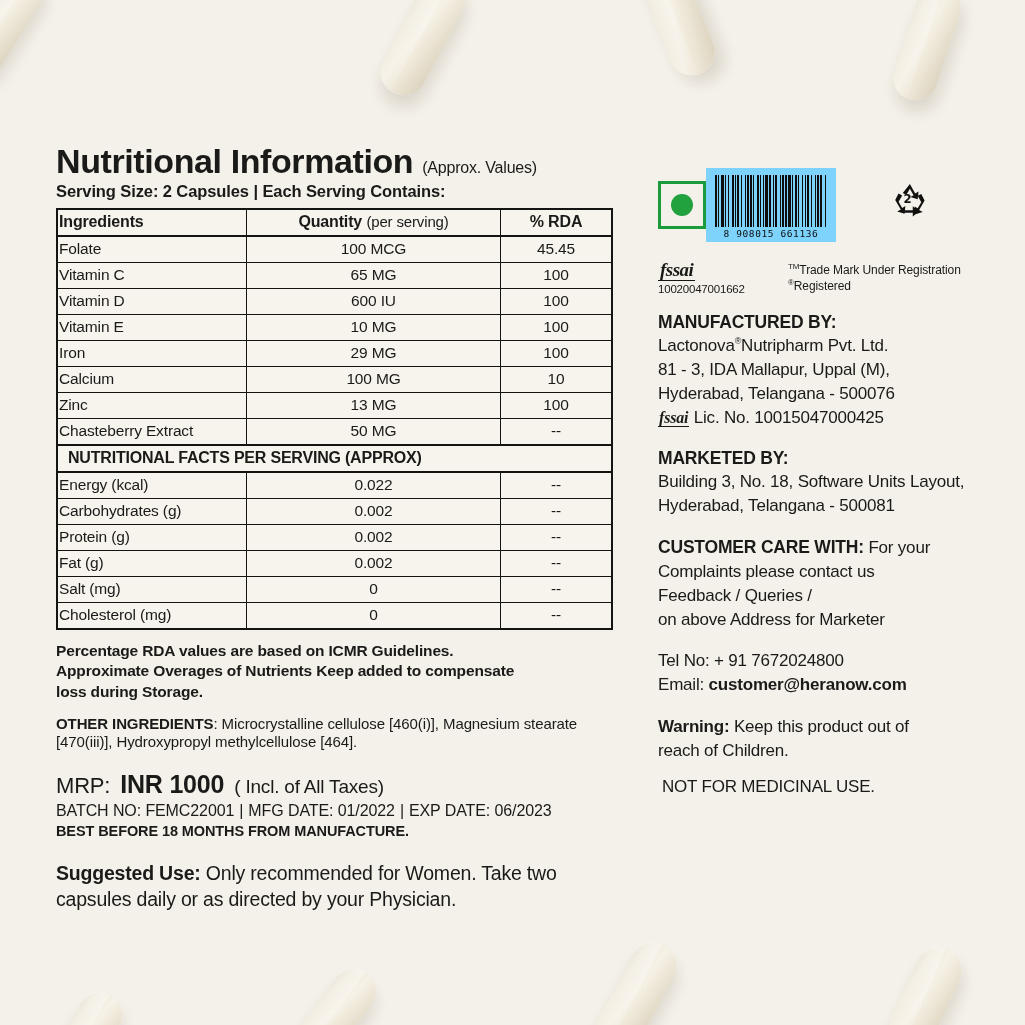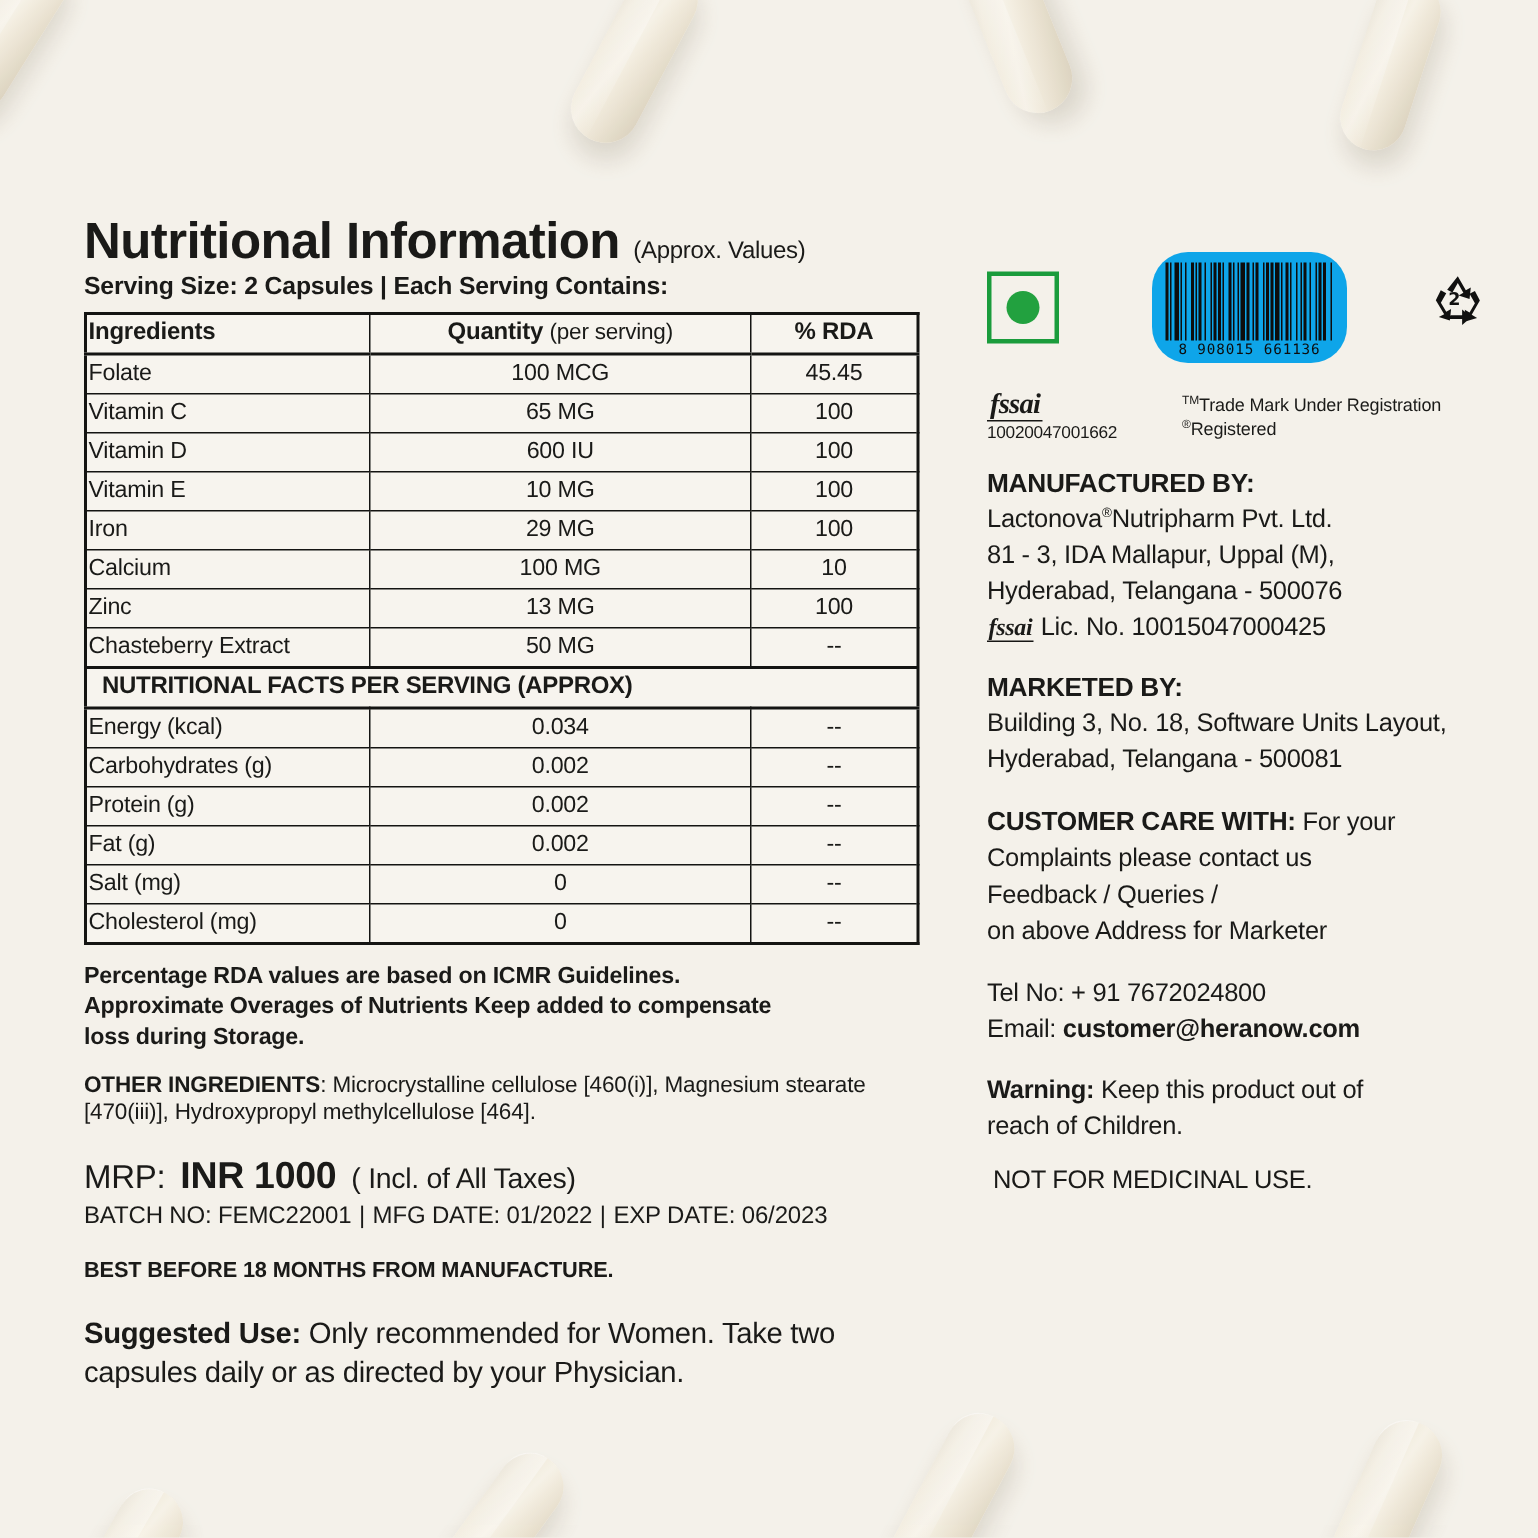--- a/index.html
+++ b/index.html
@@ -148,21 +148,21 @@
   .mrp-value { font-size: 25px; font-weight: bold; }
   .mrp-tax   { font-size: 19px; }
 
   .batch-line {
     margin-top: 3px;
     font-size: 16px;
     letter-spacing: -0.1px;
   }
   .batch-line .sep { padding: 0 5px; }
   .best-before {
-    margin-top: 19px;
+    margin-top: 3px;
     font-size: 14.5px;
     font-weight: bold;
     letter-spacing: -0.1px;
   }
   .suggested {
     margin-top: 22px;
     font-size: 19.5px;
     line-height: 1.32;
     letter-spacing: -0.2px;
   }
@@ -184,25 +184,23 @@
     justify-content: center;
     flex: 0 0 auto;
   }
   .veg-dot {
     width: 22px;
     height: 22px;
     border-radius: 50%;
     background: #22a13f;
   }
   .barcode-box {
-    margin-left: 62px;
-    background: #0ea5e9;
+    background: #7dd3fc;
     padding: 7px 9px 3px 9px;
     flex: 0 0 auto;
-    border-radius: 24px;
   }
   .bars {
     height: 52px;
     display: flex;
     align-items: flex-end;
     gap: 0;
   }
   .bars i {
     display: block;
     background: #0d0d0d;
@@ -372,21 +370,21 @@
           <tr class="lastingredient">
             <td class="c-name">Chasteberry Extract</td>
             <td class="c-qty">50 MG</td>
             <td class="c-rda">--</td>
           </tr>
           <tr class="section">
             <td colspan="3">NUTRITIONAL FACTS PER SERVING (APPROX)</td>
           </tr>
           <tr>
             <td class="c-name">Energy (kcal)</td>
-            <td class="c-qty">0.034</td>
+            <td class="c-qty">0.022</td>
             <td class="c-rda">--</td>
           </tr>
           <tr>
             <td class="c-name">Carbohydrates (g)</td>
             <td class="c-qty">0.002</td>
             <td class="c-rda">--</td>
           </tr>
           <tr>
             <td class="c-name">Protein (g)</td>
             <td class="c-qty">0.002</td>

